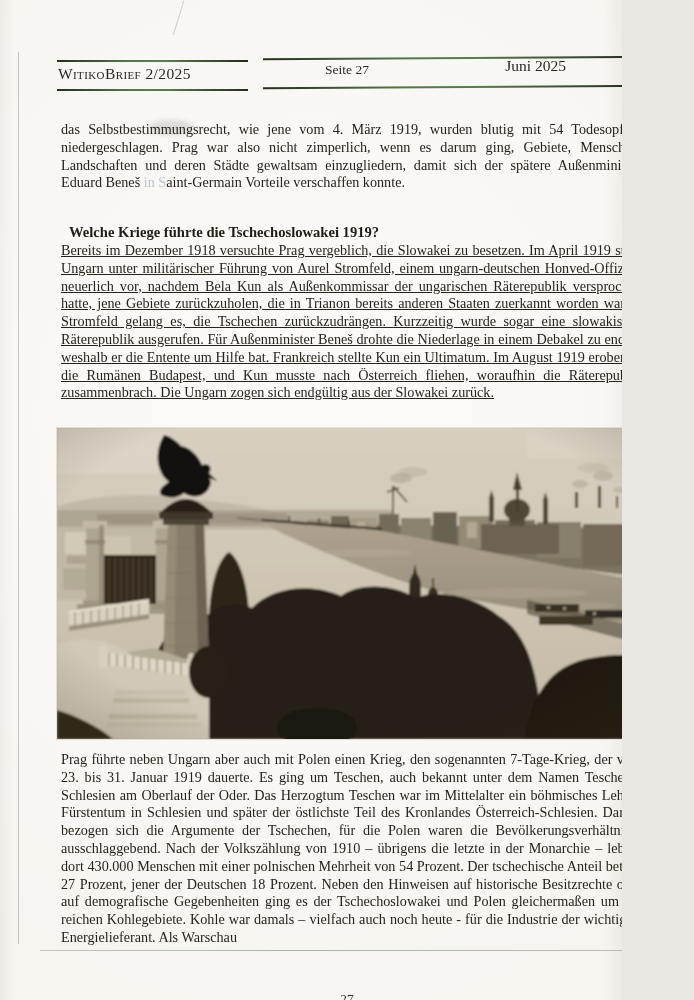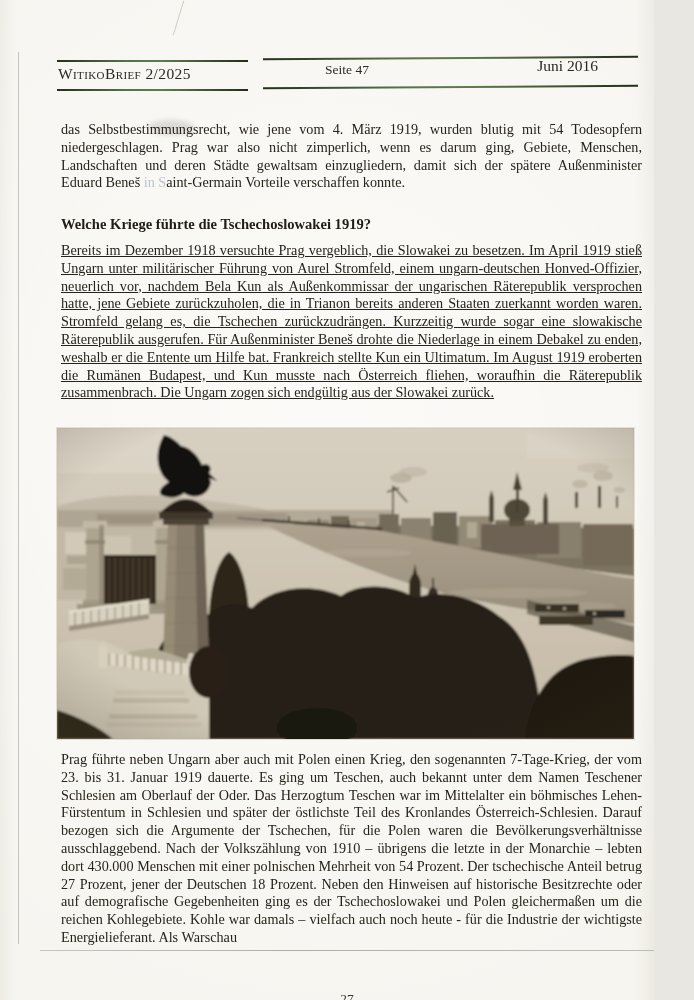--- a/index.html
+++ b/index.html
@@ -4,21 +4,20 @@
 <style>
   html,body{margin:0;padding:0;background:#e9e7e1;}
   .page{
     position:relative;width:622px;height:1000px;overflow:hidden;
     background:
       radial-gradient(130% 90% at 50% 42%, rgba(255,255,255,.55), rgba(255,255,255,0) 70%),
       linear-gradient(90deg,#edebe4 0,#f7f5f0 2.5%,#f7f5f0 97%,#edeae3 100%),
       #f5f3ee;
     font-family:"Liberation Serif","DejaVu Serif",serif;
     color:#262117;
-    padding-left:32px;
   }
   
   .edge-line{position:absolute;left:18px;top:52px;width:1px;height:892px;
     background:rgba(157,154,145,.55);}
   .scratch-top{position:absolute;left:178px;top:0px;width:1px;height:36px;
     background:rgba(158,156,150,.45);transform:rotate(17deg);}
   .smudge{position:absolute;left:148px;top:120px;width:46px;height:15px;border-radius:50%;
     background:rgba(108,103,98,.20);filter:blur(2.5px);}
   .faded{color:#b9c5d0;}
   
@@ -31,21 +30,21 @@
   .masthead{position:absolute;left:58px;top:65px;font-size:15.5px;
     font-variant-caps:small-caps;letter-spacing:.4px;color:#2a2721;}
   .seite{position:absolute;left:0;top:62px;width:694px;text-align:center;
     font-size:13.5px;color:#2e2a23;}
   .datum{position:absolute;right:56px;top:57px;font-size:15.5px;color:#2a2721;}
   
   .content{position:absolute;left:57px;width:581px;}
   .para{position:absolute;left:0;width:581px;margin:4px;
     font-size:14.2px;line-height:17.8px;text-align:justify;color:#28231a;}
   .p1{top:117px;}
-  .hding{position:absolute;left:0;top:212px;margin:4px;font-size:14.6px;font-weight:bold;
+  .hding{position:absolute;left:0;top:212px;margin:12px;font-size:14.6px;font-weight:bold;
     color:#211d14;}
   .p2{top:238px;text-decoration:underline;}
   .p3{top:747px;}
   
   .photo{position:absolute;left:0;top:428px;width:577px;height:311px;margin:0;
     outline:1px solid #e3ded1;background:#cfc7b8;}
   .photo svg{display:block;}
   
   .footer-rule{position:absolute;left:40px;top:950px;width:618px;height:1px;
     background:linear-gradient(90deg,#c2c8ba,#aab3a3 40%,#b9bfb1);}
@@ -60,22 +59,22 @@
   <div class="edge-line"></div>
   <div class="scratch-top"></div>
   <div class="smudge"></div>
 
   <header>
     <div class="rule lt"></div>
     <div class="rule lb"></div>
     <div class="rule rt"></div>
     <div class="rule rb"></div>
     <div class="masthead">WitikoBrief 2/2025</div>
-    <div class="seite">Seite 47</div>
-    <div class="datum">Juni 2016</div>
+    <div class="seite">Seite 27</div>
+    <div class="datum">Juni 2025</div>
   </header>
 
   <main class="content">
 
     <p class="para p1"><span>das Selbstbestimmungsrecht, wie jene vom 4. März 1919, wurden blutig mit 54 Todesopfern niedergeschlagen.  Prag war also nicht zimperlich, wenn es darum ging, Gebiete, Menschen, Landschaften und deren Städte gewaltsam einzugliedern, damit sich der spätere Außenminister Eduard Beneš </span><span class="faded">in S</span><span>aint-Germain Vorteile verschaffen konnte.</span></p>
 
     <h2 class="hding">Welche Kriege führte die Tschechoslowakei 1919?</h2>
 
     <p class="para p2">Bereits im Dezember 1918 versuchte Prag vergeblich, die Slowakei zu besetzen. Im April 1919 stieß Ungarn unter militärischer Führung von Aurel Stromfeld, einem ungarn-deutschen Honved-Offizier, neuerlich vor, nachdem Bela Kun als Außenkommissar der ungarischen Räterepublik versprochen hatte, jene Gebiete zurückzuholen, die in Trianon bereits anderen Staaten zuerkannt worden waren. Stromfeld gelang es, die Tschechen zurückzudrängen. Kurzzeitig wurde sogar eine slowakische Räterepublik ausgerufen. Für Außenminister Beneš drohte die Niederlage in einem Debakel zu enden, weshalb er die Entente um Hilfe bat. Frankreich stellte Kun ein Ultimatum. Im August 1919 eroberten die Rumänen Budapest, und Kun musste nach Österreich fliehen, woraufhin die Räterepublik zusammenbrach. Die Ungarn zogen sich endgültig aus der Slowakei zurück.</p>
 

